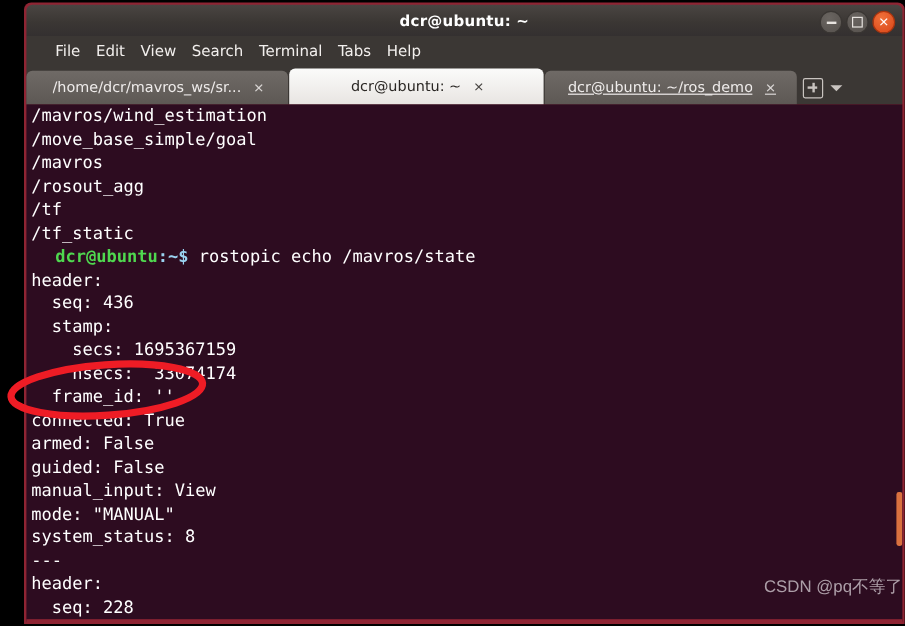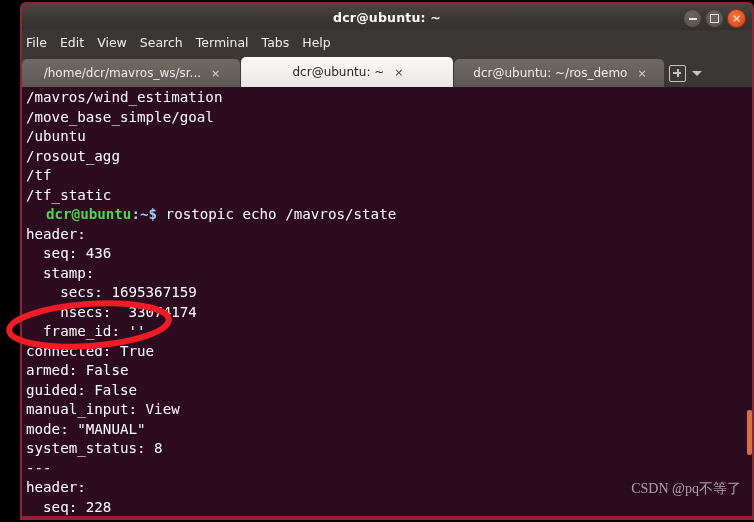--- a/index.html
+++ b/index.html
@@ -98,21 +98,21 @@
 
   
   #menubar {
     position: absolute;
     left: 2px; top: 28px;
     width: 730px;
     height: 25px;
     background: #3b3734;
     display: flex;
     align-items: center;
-    padding-left: 4px;
+    padding-left: 24px;
     box-sizing: border-box;
   }
   .menu-item {
     color: #f2efed;
     font-size: 12.5px;
     margin-right: 13px;
     font-family: "DejaVu Sans", sans-serif;
     white-space: nowrap;
   }
 
@@ -156,21 +156,21 @@
   }
   .tab-close {
     margin-left: 10px;
     font-size: 11px;
     opacity: .85;
     font-family: "DejaVu Sans", sans-serif;
     line-height: 1;
   }
   #tab1 { width: 218px; }
   #tab2 { width: 212px; }
-  #tab3 { width: 210px; }
+  #tab3 { width: 210px; text-decoration: underline; }
   #tab-tools {
     display: flex;
     align-items: center;
     height: 28px;
     margin-left: 4px;
     gap: 6px;
   }
   #newtab-icon {
     width: 17px; height: 17px;
     border: 1.5px solid #c9c4c0;
@@ -235,26 +235,26 @@
     top: 299px;
     width: 172px;
     height: 53px;
     pointer-events: none;
     z-index: 30;
   }
 
   
   #watermark {
     position: absolute;
-    right: 13px;
+    right: 2px;
     bottom: 24px;
     color: #c9bfc6;
     font-size: 14px;
     opacity: .82;
-    font-family: Liberation Serif, serif;
+    font-family: Liberation Sans, sans-serif;
     z-index: 25;
     white-space: nowrap;
   }
 
   
   #bottom-edge {
     position: absolute;
     left: 2px;
     bottom: 0;
     width: 730px;
@@ -309,21 +309,21 @@
       </div>
       <div id="tab-tools">
         <div id="newtab-icon"></div>
         <div id="tablist-chevron"></div>
       </div>
     </div>
 
     <div id="terminal">
       <div id="term-text"><span class="l-white">/mavros/wind_estimation</span>
 <span class="l-white">/move_base_simple/goal</span>
-<span class="l-white">/ubuntu</span>
+<span class="l-white">/mavros</span>
 <span class="l-white">/rosout_agg</span>
 <span class="l-white">/tf</span>
 <span class="l-white">/tf_static</span>
 <span class="l-green">dcr@ubuntu</span><span class="l-blue">:~$</span><span class="l-white"> rostopic echo /mavros/state</span>
 <span class="l-white">header:</span>
 <span class="l-white">  seq: 436</span>
 <span class="l-white">  stamp:</span>
 <span class="l-white">    secs: 1695367159</span>
 <span class="l-white">    nsecs:  33074174</span>
 <span class="l-white">  frame_id: ''</span>

